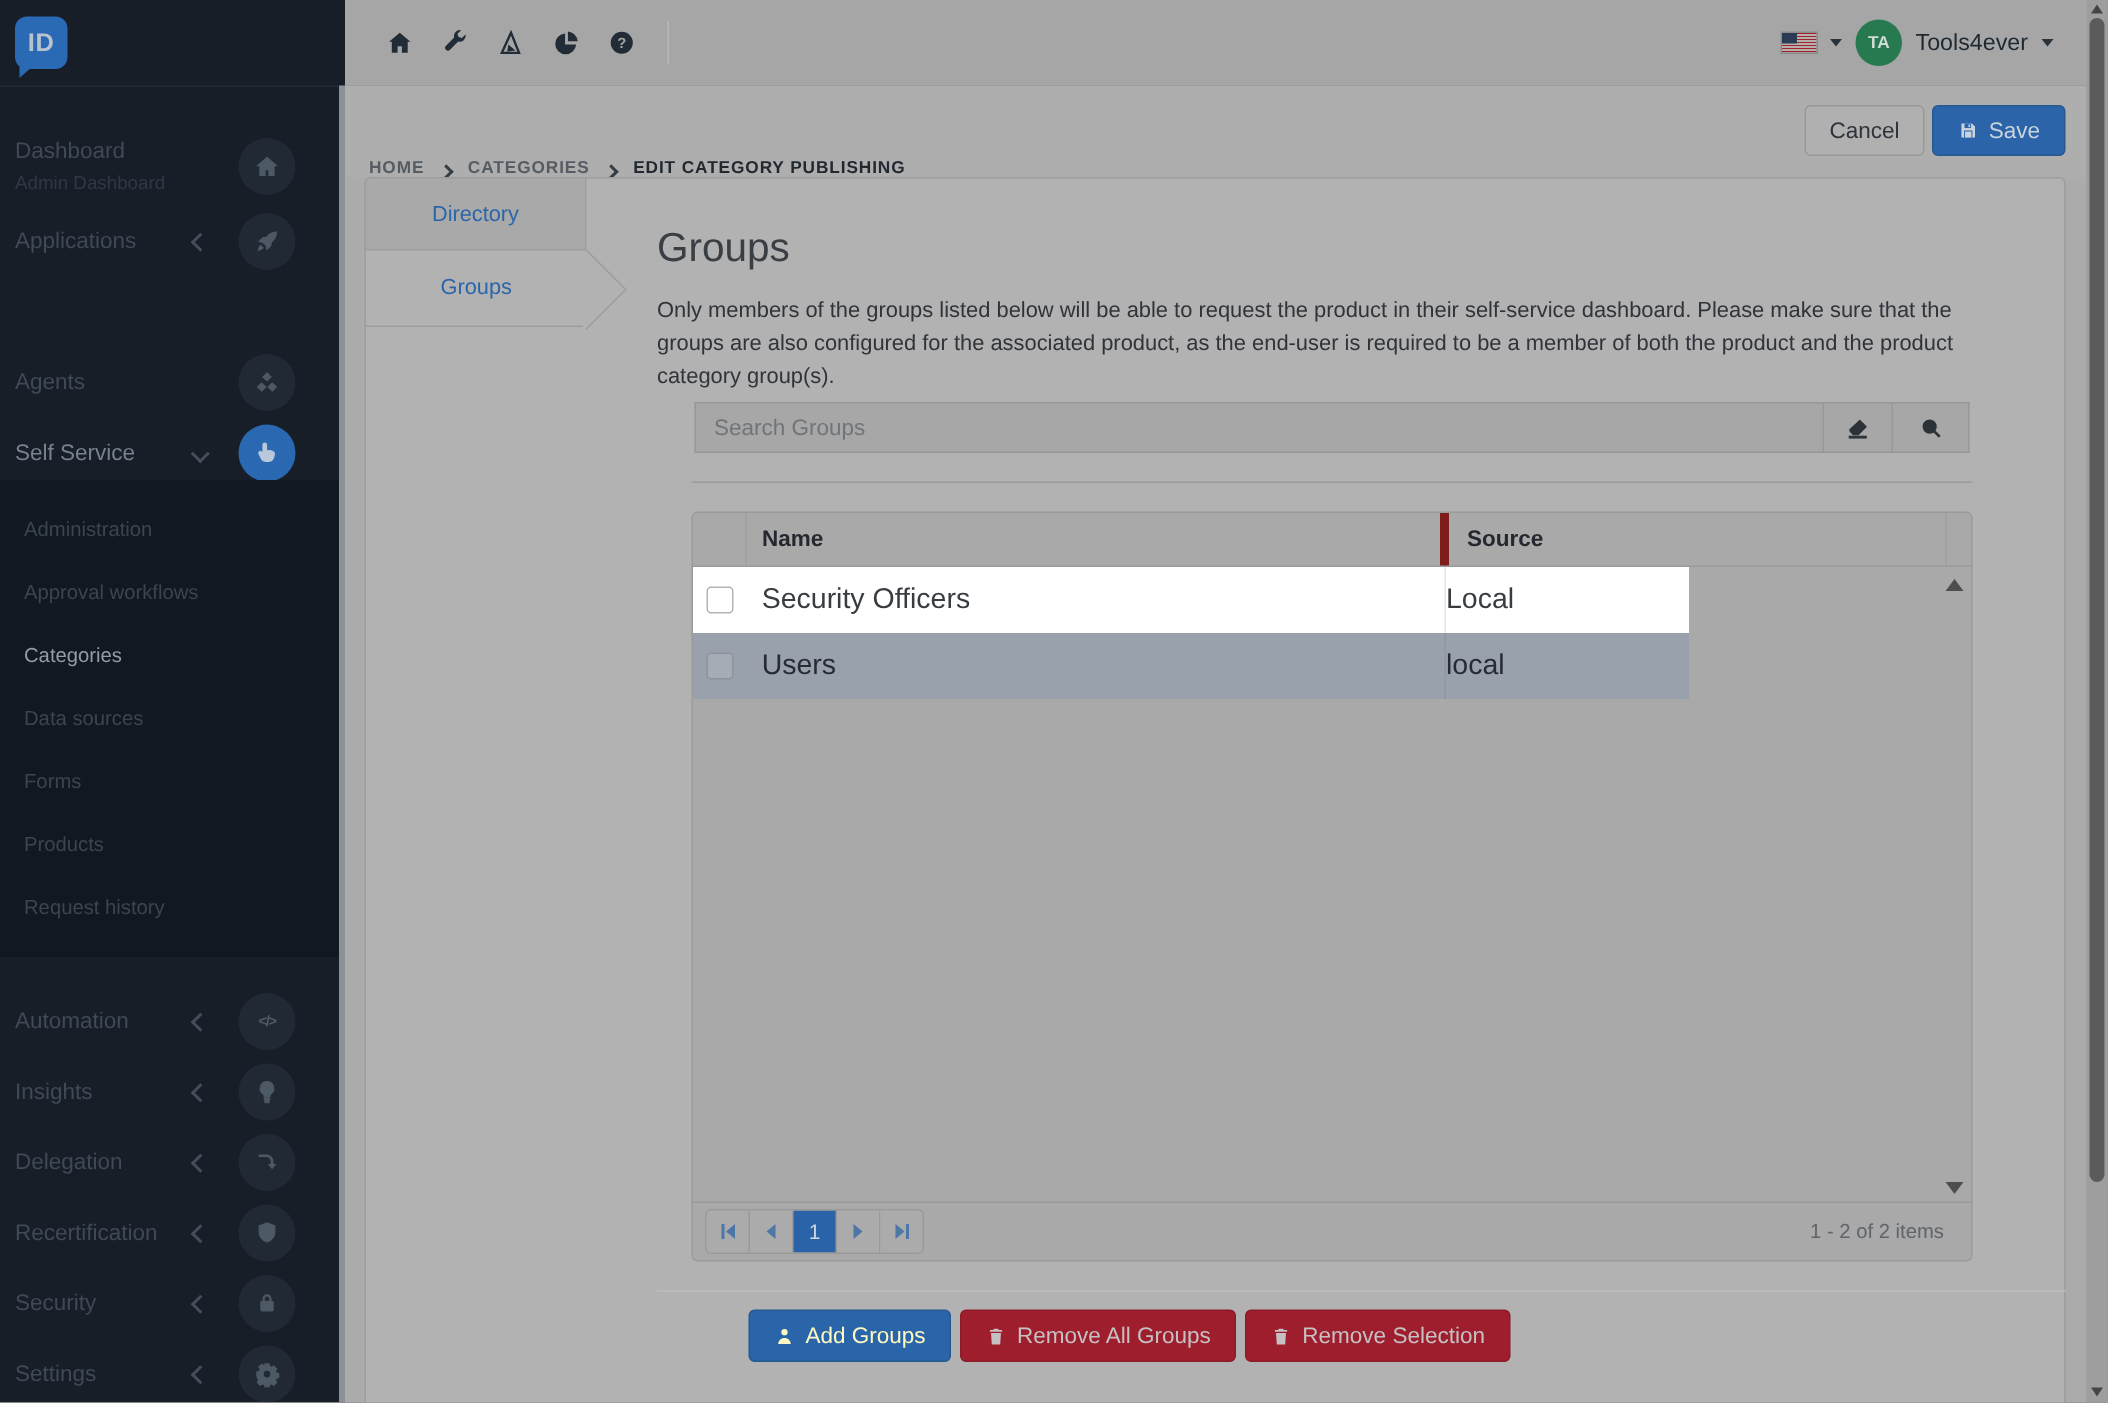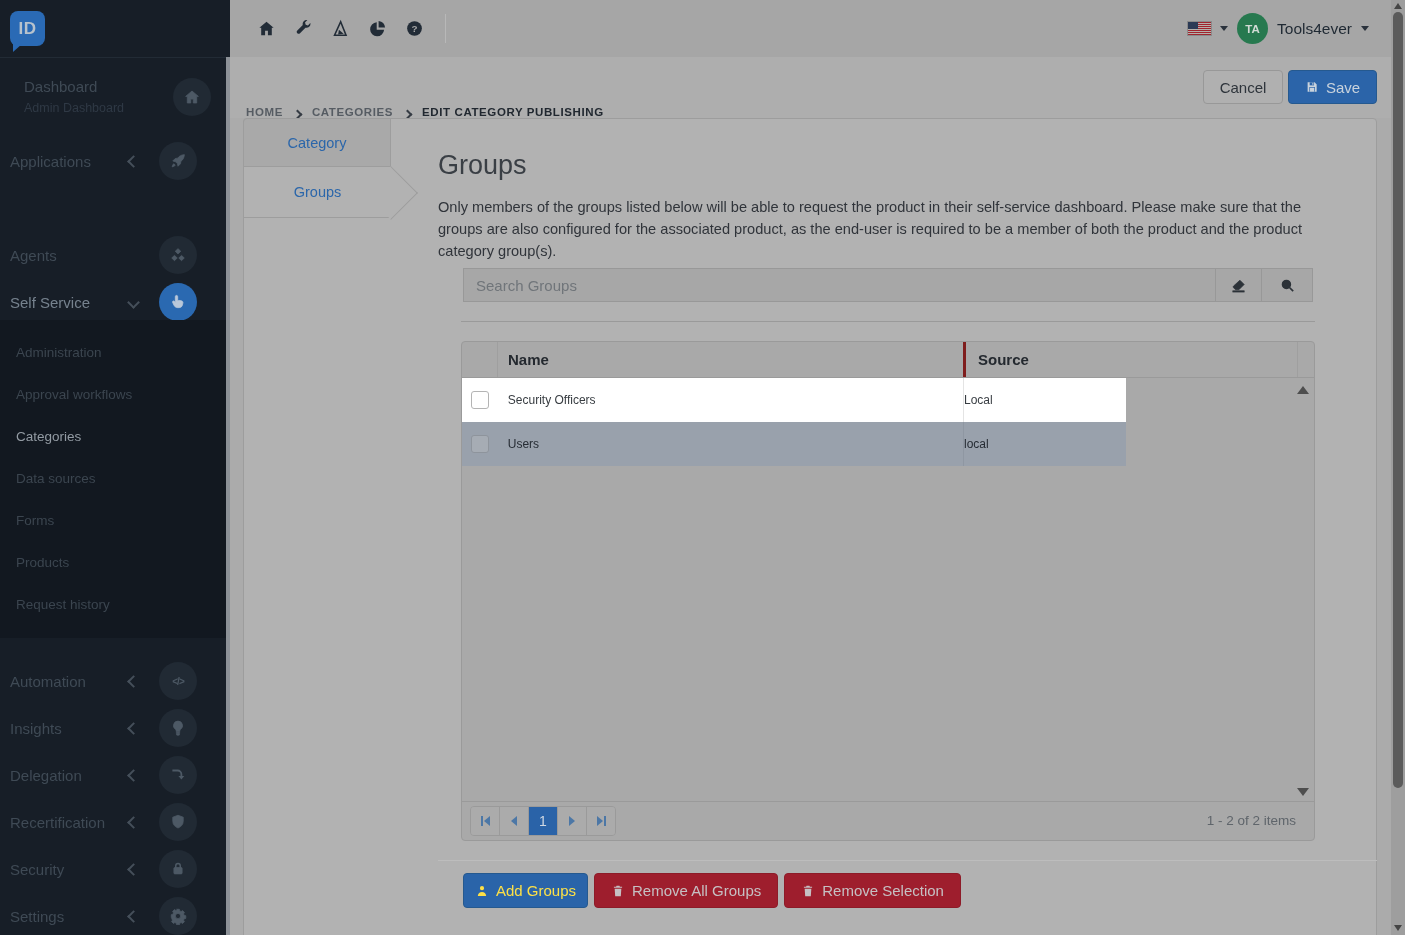--- a/index.html
+++ b/index.html
@@ -97,24 +97,24 @@
   .sg-btn.last{width:50px;}
   .sg-btn svg{width:17px;height:17px;fill:currentColor;stroke:currentColor;}
   .toolbar-divider{position:absolute;left:461px;top:321px;width:854px;height:1px;background:#9a9a9a;}
 
   
   .grid{position:absolute;left:461px;top:341px;width:854px;height:500px;border:1px solid #9a9a9a;
         border-radius:4px;background:#a9a9a9;box-sizing:border-box;}
   .g-header{display:flex;height:35px;border-bottom:1px solid #9a9a9a;align-items:center;
         font-size:15px;font-weight:bold;color:#24292f;}
   .h-check{width:36px;height:100%;border-right:1px solid #9f9f9f;box-sizing:border-box;}
-  .h-name{width:468px;height:100%;line-height:35px;padding-left:10px;box-sizing:border-box;border-right:3px solid #7f1d1d;}
+  .h-name{width:468px;height:100%;line-height:35px;padding-left:10px;box-sizing:border-box;border-right:6px solid #7f1d1d;}
   .h-src{width:332px;height:100%;line-height:35px;padding-left:12px;box-sizing:border-box;border-right:1px solid #9f9f9f;}
   .g-body{position:relative;height:426px;}
-  .g-row{display:flex;width:664px;height:44px;align-items:center;font-size:12px;}
+  .g-row{display:flex;width:664px;height:44px;align-items:center;font-size:19px;}
   .g-row.hl{background:#ffffff;color:#383d42;}
   .g-row.alt{background:#99a1ac;color:#262c34;}
   .c-check{width:36px;display:flex;justify-content:center;}
   .c-name{width:468px;padding-left:10px;box-sizing:border-box;}
   .c-src{width:164px;box-sizing:border-box;height:100%;display:flex;align-items:center;}
   .g-row.hl .c-src{border-left:1px solid #e4e4e4;}
   .g-row.alt .c-src{border-left:1px solid #8f97a2;}
   .cbx{width:16px;height:16px;border-radius:3px;background:#fff;border:1px solid #b4b4b4;cursor:pointer;}
   .g-row.alt .cbx{background:#a6acb4;border-color:#8e949c;}
   .vscroll-up,.vscroll-down{position:absolute;right:5px;width:0;height:0;
@@ -129,21 +129,21 @@
   .pg-btn:last-child{border-right:none;}
   .pg-btn.active{background:#2a63a8;color:#cfd8e2;font-size:14px;}
   .t-l{width:0;height:0;border-top:5px solid transparent;border-bottom:5px solid transparent;border-right:6px solid #4c77a6;}
   .t-r{width:0;height:0;border-top:5px solid transparent;border-bottom:5px solid transparent;border-left:6px solid #4c77a6;}
   .pbar{width:2px;height:10px;background:#4c77a6;}
   .pg-info{position:absolute;right:18px;top:0;height:38px;line-height:38px;font-size:13.5px;color:#5f656b;}
 
   .section-divider{position:absolute;left:438px;top:860px;width:939px;height:1px;background:#bdbdbd;}
 
   .action-row{position:absolute;left:463px;top:873px;display:flex;gap:6px;}
-  .btn-add{width:125px;height:35px;background:#2a64a9;border:1px solid #25598f;color:#fde047;}
+  .btn-add{width:135px;height:35px;background:#2a64a9;border:1px solid #25598f;color:#fef9c3;margin-left:36px;}
   .btn-red{height:35px;background:#9e1e2d;border:1px solid #8d1b28;color:#c6c0c3;padding:0 16px;}
   .action-row svg{width:14px;height:14px;fill:currentColor;}
 
   
   .page-scrollbar{position:absolute;right:0;top:0;width:14px;height:935px;background:#9e9e9e;}
   .ps-thumb{position:absolute;left:2px;top:12px;width:10px;height:776px;background:#5b5b5b;border-radius:5px;cursor:pointer;}
   .ps-up{position:absolute;left:3px;top:3px;width:0;height:0;border-left:4px solid transparent;
         border-right:4px solid transparent;border-bottom:6px solid #454545;cursor:pointer;}
   .ps-down{position:absolute;left:3px;bottom:4px;width:0;height:0;border-left:4px solid transparent;
         border-right:4px solid transparent;border-top:6px solid #454545;cursor:pointer;}
@@ -153,21 +153,21 @@
 
 <div id="app">
 
   <div class="sidebar">
     <div class="logo-row">
       <div class="logo">
         <span>ID</span>
       </div>
     </div>
 
-    <div class="nav-item" style="top:74px;margin-left:14px;">
+    <div class="nav-item" style="top:88px;">
       <div class="nav-label two-line">
         <div>Dashboard</div>
         <div class="nav-sub">Admin Dashboard</div>
       </div>
       <div class="icon-circle">
         <svg viewBox="0 0 24 24">
             <path d="M12 4l8.5 7.2h-2.2V20h-4.6v-5.2h-3.4V20H5.7v-8.8H3.5z"></path>
           </svg>
       </div>
     </div>
@@ -339,21 +339,21 @@
           <rect x="7.5" y="12" width="9.5" height="8" fill="#2b64a9"></rect>
           <rect x="8.6" y="13.2" width="7.3" height="6.8" fill="#c9d3dd"></rect>
         </svg>
       <span>Save</span>
     </div>
   </div>
 
   <div class="panel"></div>
 
   <div class="tab tab-category">
-    <span class="tab-txt">Category</span>
+    <span class="tab-txt">Directory</span>
   </div>
   <div class="tab tab-groups">
     <span class="tab-txt">Groups</span>
   </div>
 
   <div class="content-title">Groups</div>
   <div class="content-desc">Only members of the groups listed below will be able to request the product in their self-service dashboard. Please make sure that the groups are also configured for the associated product, as the end-user is required to be a member of both the product and the product category group(s).</div>
 
   <div class="search-group">
     <input class="search-input" type="text" placeholder="Search Groups" style="">

